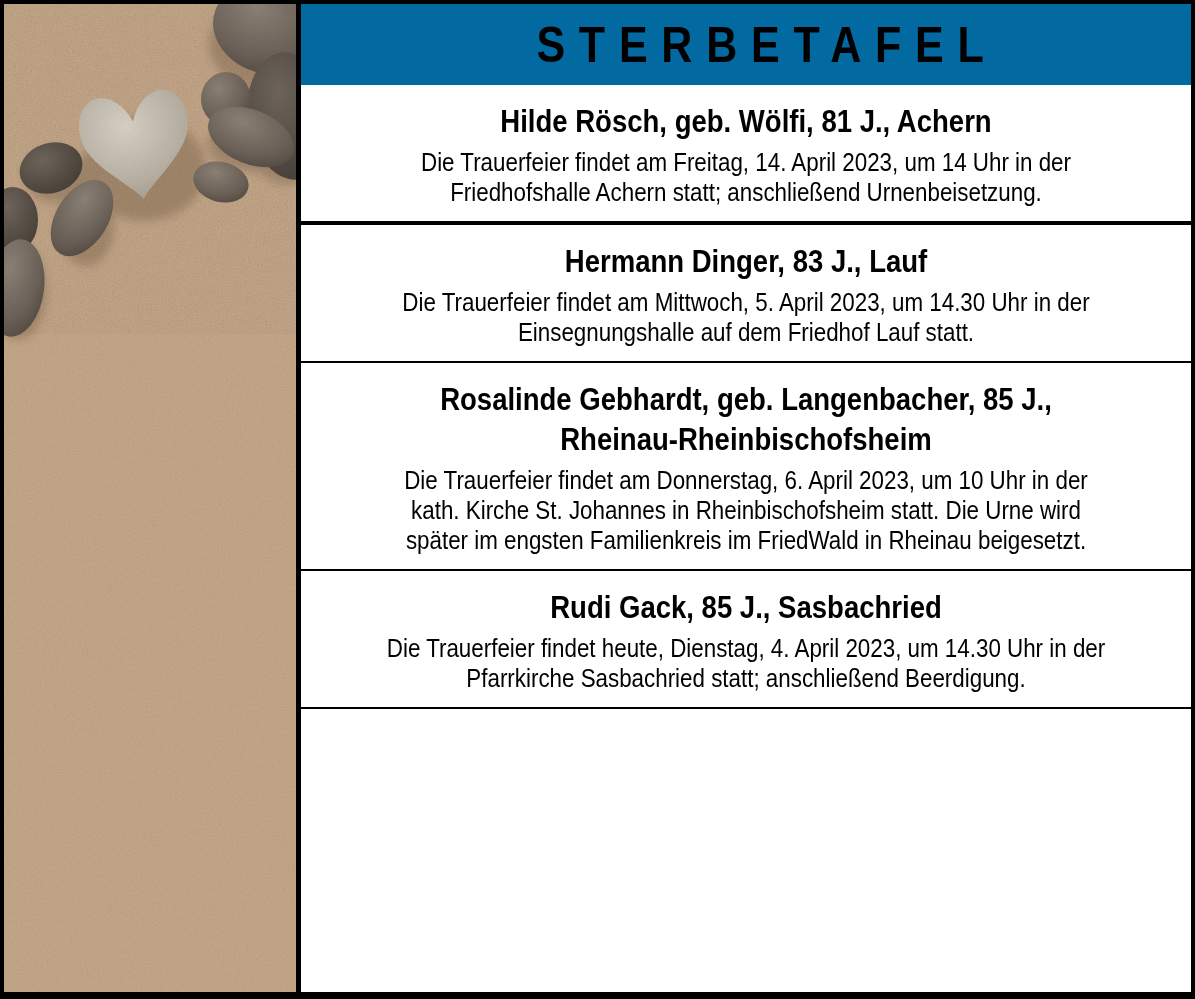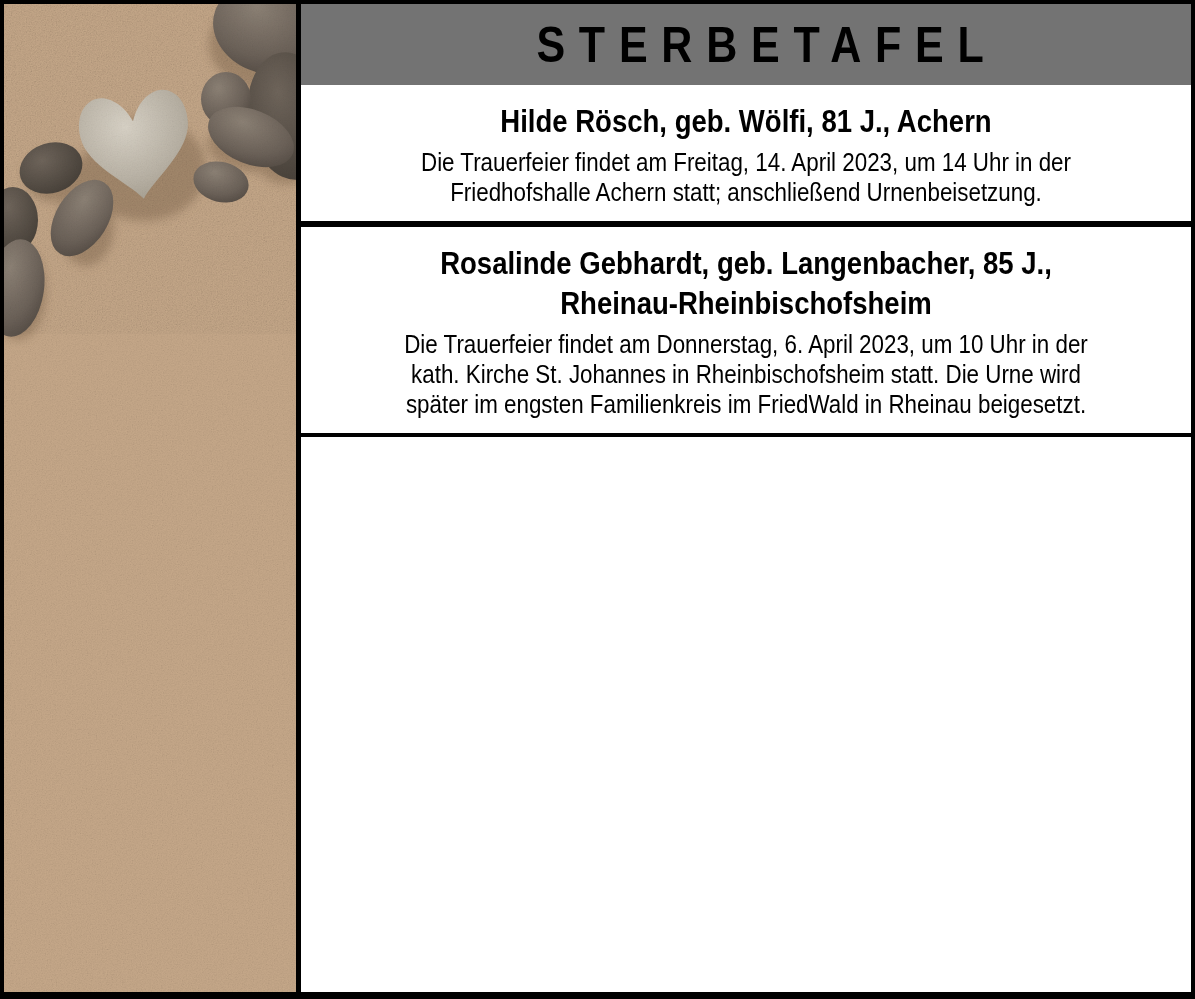--- a/index.html
+++ b/index.html
@@ -30,21 +30,21 @@
     flex: 1 1 auto;
     background: #ffffff;
     display: flex;
     flex-direction: column;
     overflow: hidden;
   }
 
   .header-band {
     height: 81px;
     flex: 0 0 81px;
-    background: #737373;
+    background: #0369a1;
     display: flex;
     align-items: center;
     justify-content: center;
     padding-left: 28px;
   }
   .title {
     margin: 0;
     font-size: 50px;
     font-weight: bold;
     letter-spacing: 0.32em;
@@ -156,29 +156,39 @@
 
       <section class="entry">
         <h2 class="entry-name">Hilde Rösch, geb. Wölfi, 81 J., Achern</h2>
         <p class="entry-details">Die Trauerfeier findet am Freitag, 14. April 2023, um 14 Uhr in der
 Friedhofshalle Achern statt; anschließend Urnenbeisetzung.</p>
       </section>
       <hr class="divider">
 
       <hr class="divider">
 
+      <section class="entry">
+        <h2 class="entry-name">Hermann Dinger, 83 J., Lauf</h2>
+        <p class="entry-details">Die Trauerfeier findet am Mittwoch, 5. April 2023, um 14.30 Uhr in der
+Einsegnungshalle auf dem Friedhof Lauf statt.</p>
+      </section>
       <hr class="divider">
 
       <section class="entry">
         <h2 class="entry-name">Rosalinde Gebhardt, geb. Langenbacher, 85 J.,
 Rheinau-Rheinbischofsheim</h2>
         <p class="entry-details">Die Trauerfeier findet am Donnerstag, 6. April 2023, um 10 Uhr in der
 kath. Kirche St. Johannes in Rheinbischofsheim statt. Die Urne wird
 später im engsten Familienkreis im FriedWald in Rheinau beigesetzt.</p>
       </section>
       <hr class="divider">
 
+      <section class="entry">
+        <h2 class="entry-name">Rudi Gack, 85 J., Sasbachried</h2>
+        <p class="entry-details">Die Trauerfeier findet heute, Dienstag, 4. April 2023, um 14.30 Uhr in der
+Pfarrkirche Sasbachried statt; anschließend Beerdigung.</p>
+      </section>
       <hr class="divider">
 
 
     </div>
   </div>
 </div>
 
 </body></html>

